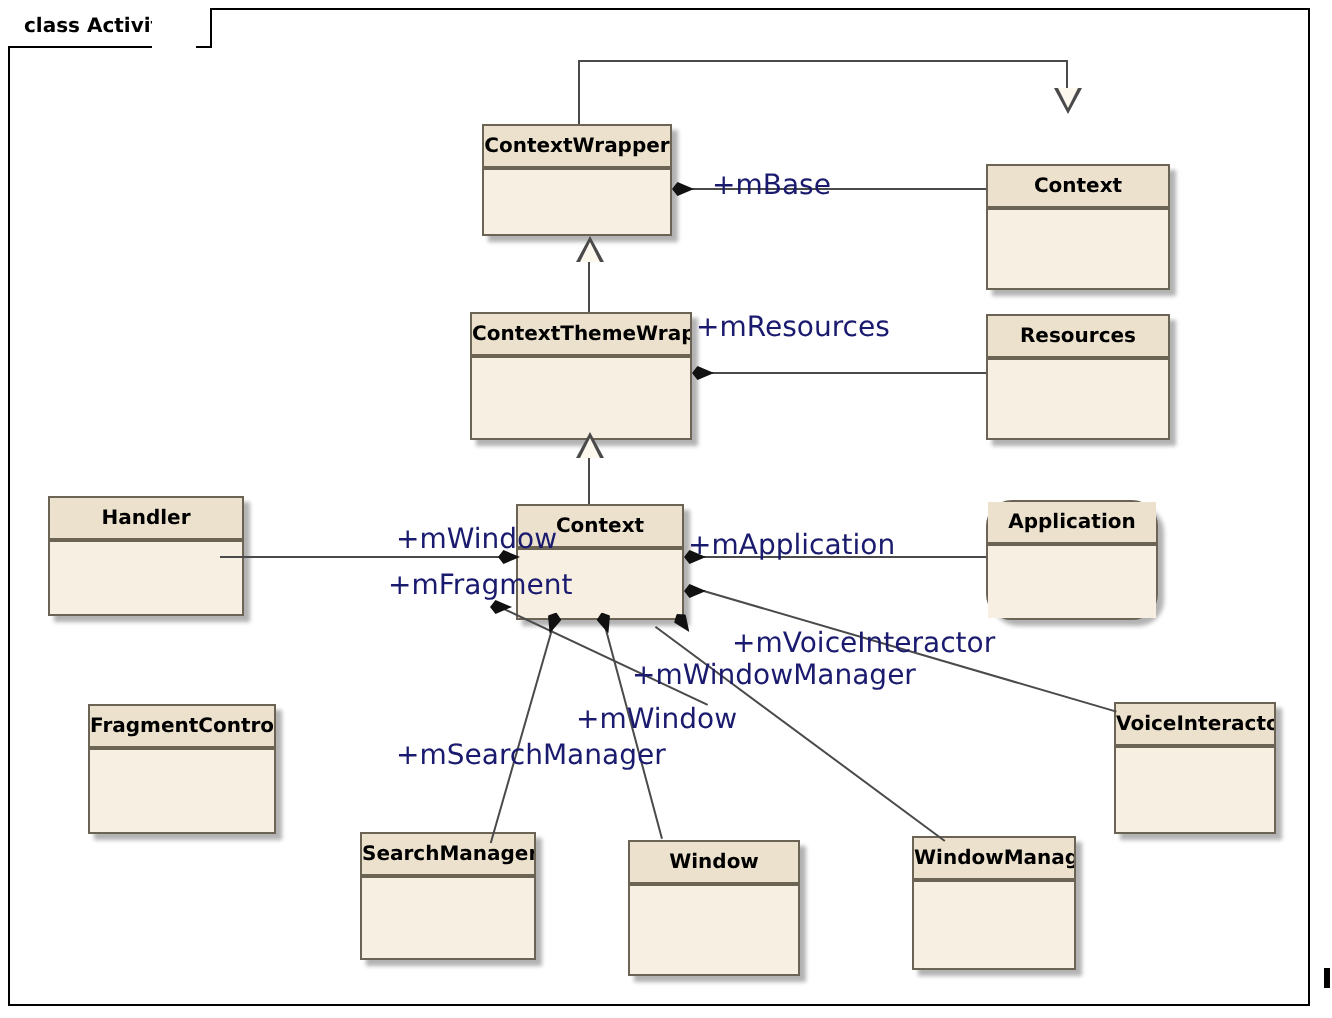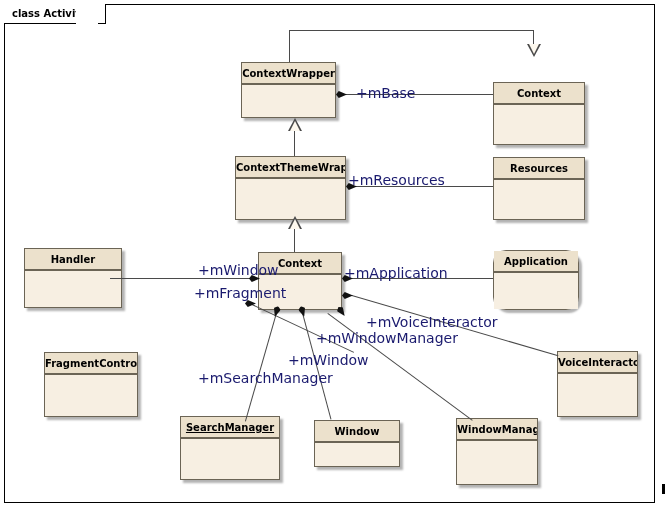--- a/index.html
+++ b/index.html
@@ -204,26 +204,26 @@
   <div class="uml-class" style="left:493px; top:250px; width:86px; height:60px;border-radius:13px;">
     <div class="uml-name">Application</div>
     <div class="uml-body"></div>
   </div>
 
   <div class="uml-class" style="left:44px; top:352px; width:94px; height:65px;">
     <div class="uml-name">FragmentController</div>
     <div class="uml-body"></div>
   </div>
 
-  <div class="uml-class" style="left:180px; top:416px; width:100px; height:64px;text-decoration:underline;">
+  <div class="uml-class" style="left:180px; top:416px; width:88px; height:64px;">
     <div class="uml-name">SearchManager</div>
     <div class="uml-body"></div>
   </div>
 
-  <div class="uml-class" style="left:314px; top:420px; width:86px; height:47px;">
+  <div class="uml-class" style="left:314px; top:420px; width:86px; height:68px;">
     <div class="uml-name">Window</div>
     <div class="uml-body"></div>
   </div>
 
   <div class="uml-class" style="left:456px; top:418px; width:82px; height:67px;">
     <div class="uml-name">WindowManager</div>
     <div class="uml-body"></div>
   </div>
 
   <div class="uml-class" style="left:557px; top:351px; width:81px; height:66px;">
@@ -244,21 +244,21 @@
   <div class="ln vline" style="left:294px; top:228px; height:24px;"></div>
   <div class="tri-up-border" style="left:288px; top:216px;"></div>
   <div class="tri-up-inner" style="left:290px; top:219px;"></div>
 
   <div class="ln hline" style="left:346px; top:94px; width:147px;"></div>
   <div class="diamond" style="left:336px; top:91px;"></div>
   <div class="elabel" style="left:356px; top:85px;">+mBase</div>
 
   <div class="ln hline" style="left:356px; top:186px; width:137px;"></div>
   <div class="diamond" style="left:346px; top:183px;"></div>
-  <div class="elabel" style="left:348px; top:172px;">+mResources</div>
+  <div class="elabel" style="left:348px; top:156px;">+mResources</div>
 
   <div class="ln hline" style="left:110px; top:278px; width:148px;"></div>
   <div class="diamond" style="left:249px; top:275px;"></div>
   <div class="elabel" style="left:198px; top:262px;">+mWindow</div>
 
   <div class="diag" style="left:250px; top:303px; width:115px; transform: rotate(25.2deg);"></div>
   <div class="diamond" style="left:245px; top:300px;"></div>
   <div class="elabel" style="left:194px; top:285px;">+mFragment</div>
 
   <div class="ln hline" style="left:352px; top:278px; width:141px;"></div>

